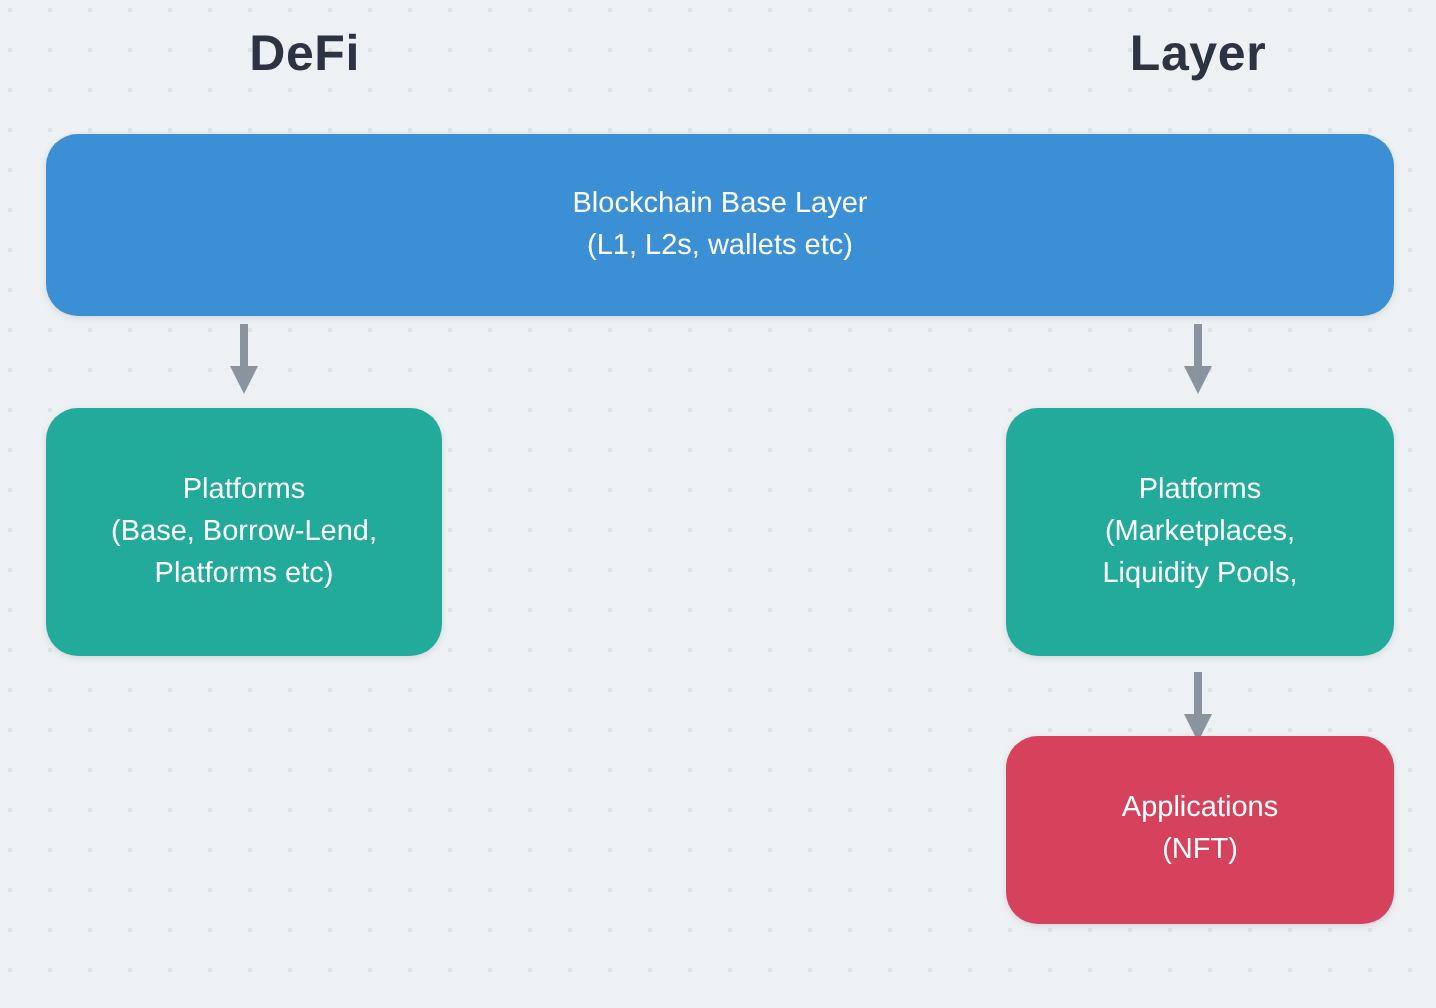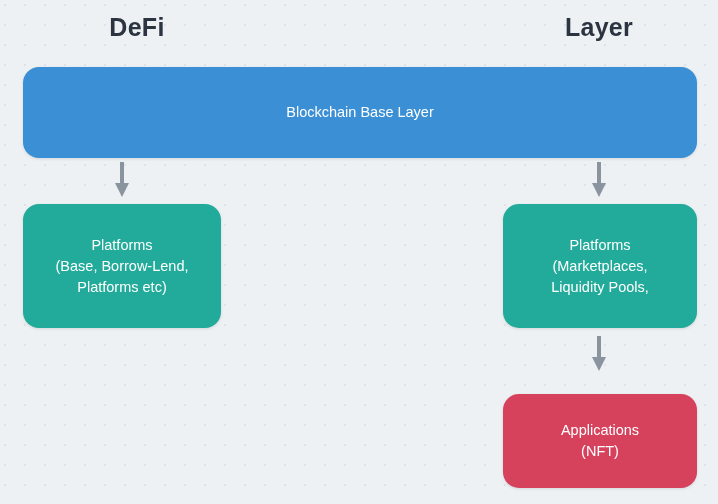--- a/index.html
+++ b/index.html
@@ -29,21 +29,21 @@
   .column-title {
     position: absolute;
     font-weight: bold;
     font-size: 25px;
     color: #2b3440;
     letter-spacing: 0.3px;
     text-align: center;
     white-space: nowrap;
     line-height: 1;
   }
-  #title-defi { left: 62px;  top: 15px; width: 150px; }
+  #title-defi { left: 30px;  top: 15px; width: 150px; text-align: right; }
   #title-nfts { left: 524px; top: 15px; width: 150px; }
 
   .node {
     position: absolute;
     border-radius: 16px;
     box-sizing: border-box;
     display: flex;
     flex-direction: column;
     align-items: center;
     justify-content: center;
@@ -67,21 +67,21 @@
     left: 23px; top: 204px;
     width: 198px; height: 124px;
     background: #22ab9a;
   }
   #node-nft-platforms {
     left: 503px; top: 204px;
     width: 194px; height: 124px;
     background: #22ab9a;
   }
   #node-nft-apps {
-    left: 503px; top: 394px;
+    left: 503px; top: 368px;
     width: 194px; height: 94px;
     background: #d6415c;
   }
 
   
   .arrow {
     position: absolute;
     width: 22px;
   }
   .arrow svg { display: block; }
@@ -93,20 +93,21 @@
 <body>
 
 <div id="canvas">
 
   <div id="title-defi" class="column-title">DeFi</div>
 
   <div id="title-nfts" class="column-title">Layer</div>
 
   <div id="node-base" class="node">
     <span class="line">Blockchain Base Layer</span>
+    <span class="line">(L1, L2s, wallets etc)</span>
   </div>
 
   <div id="arrow-base-to-defi" class="arrow">
     <svg width="22" height="36" viewBox="0 0 22 36">
       <rect x="9" y="0" width="4" height="23" fill="#8a949e"></rect>
       <polygon points="4,21 18,21 11,35" fill="#8a949e"></polygon>
     </svg>
   </div>
 
   <div id="arrow-base-to-nft" class="arrow">

